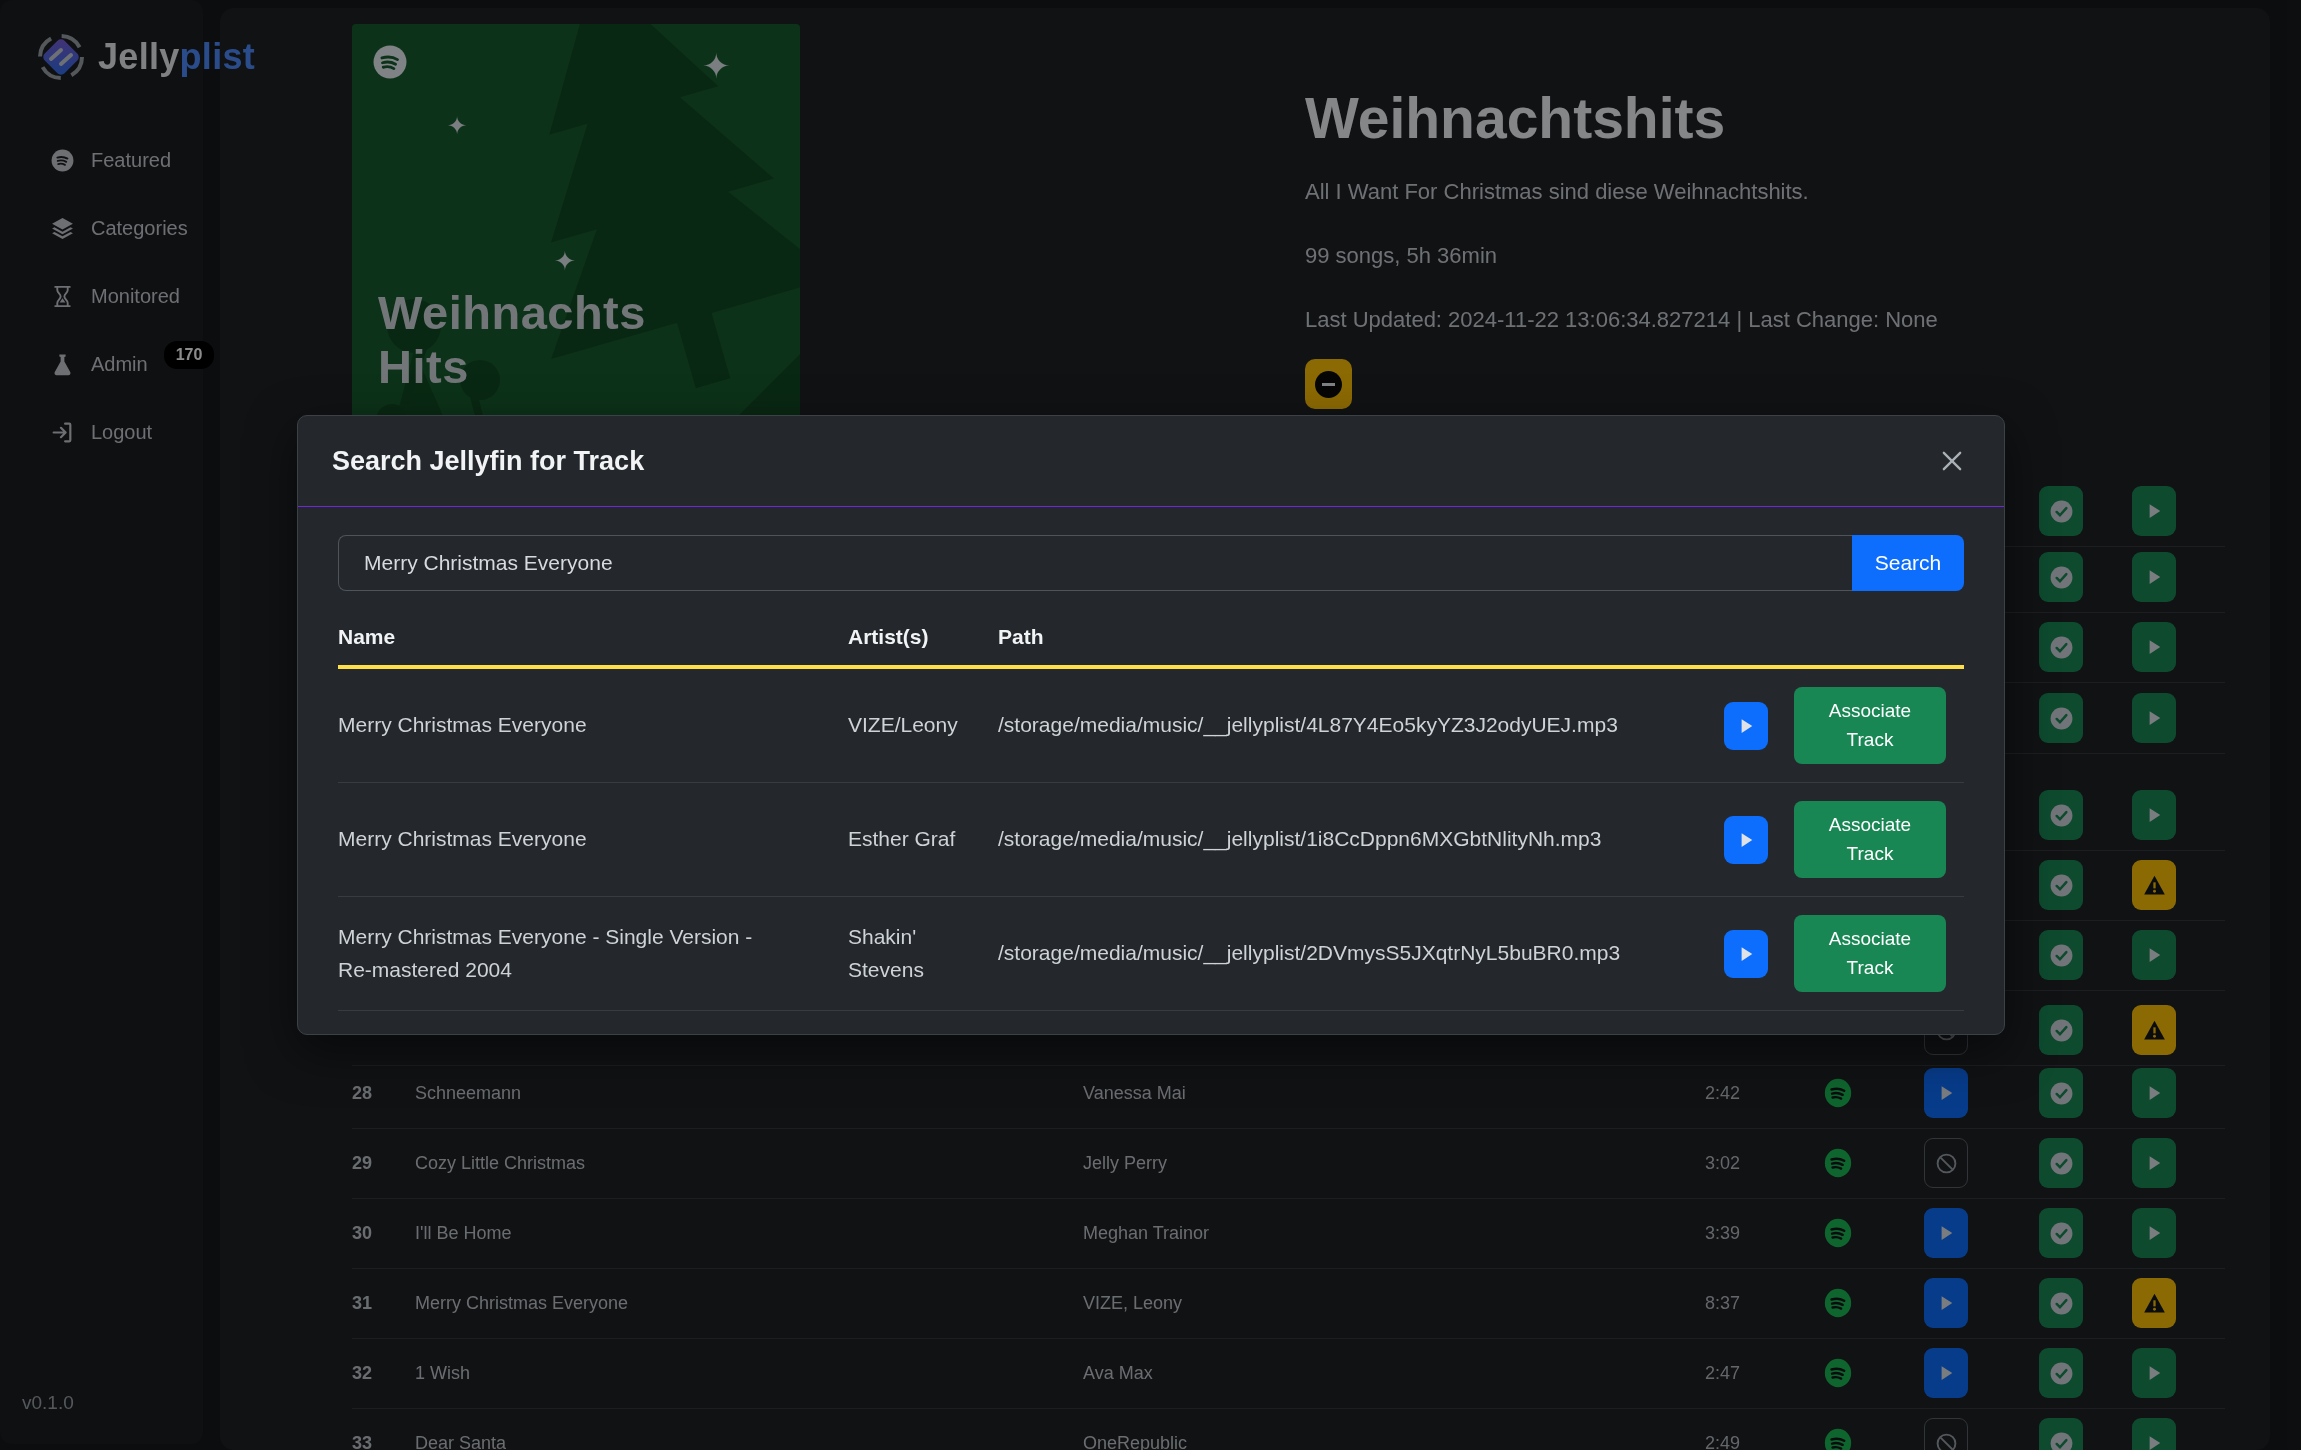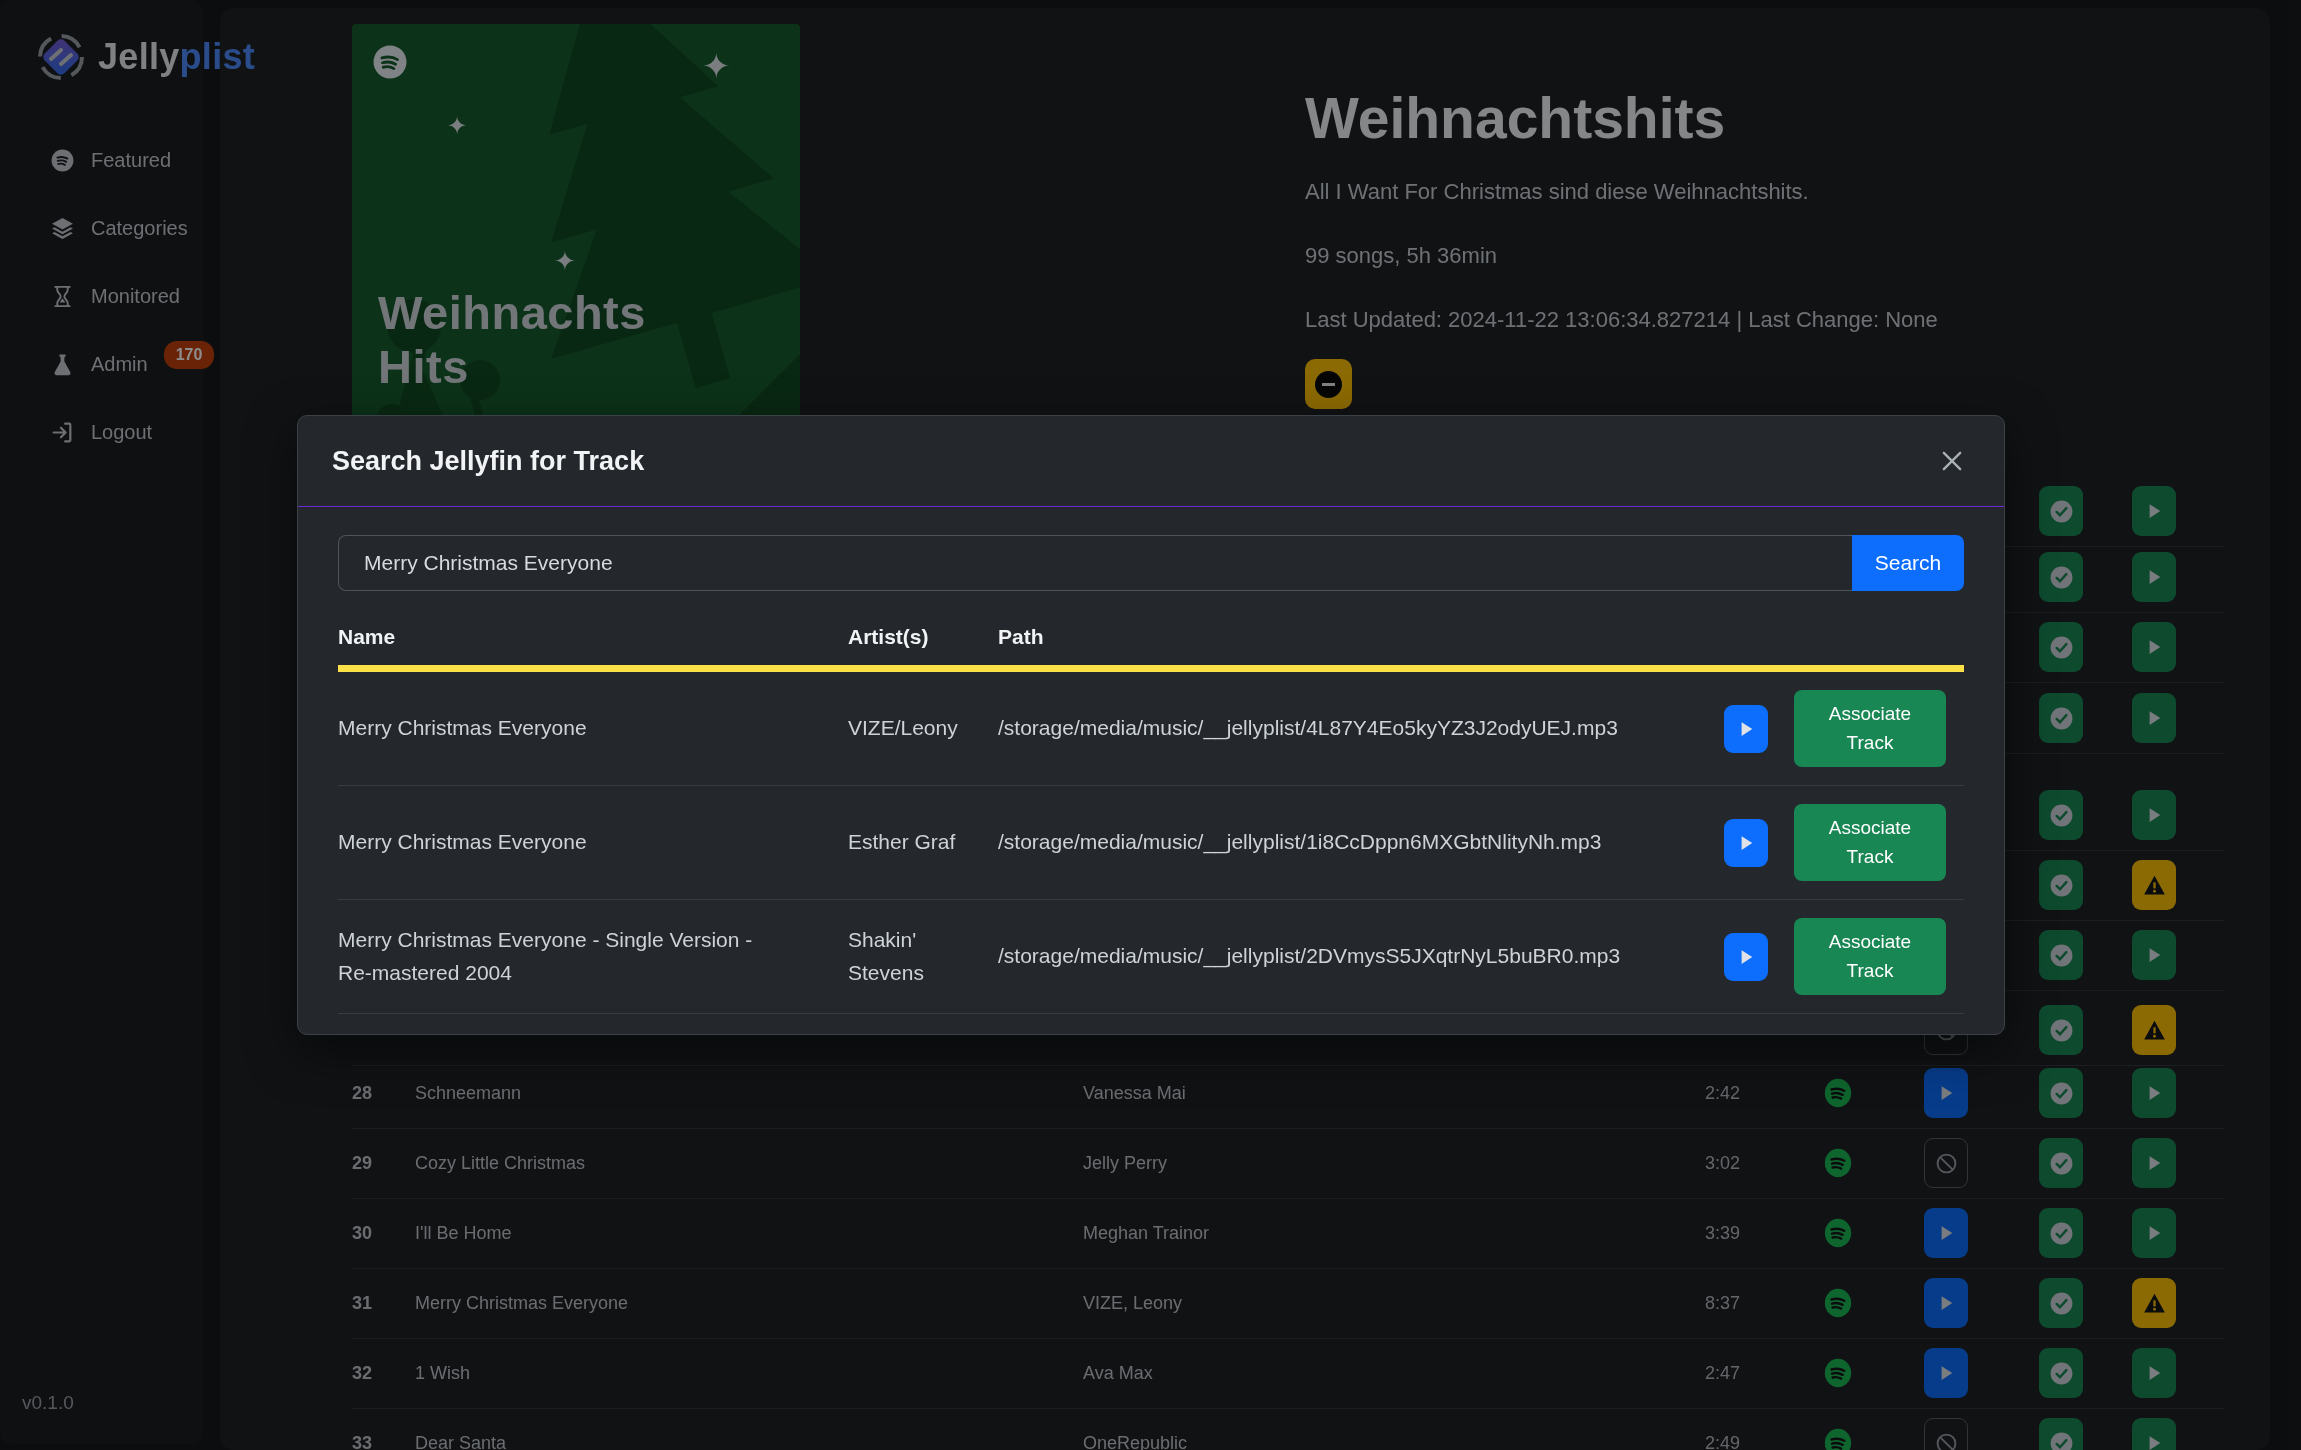--- a/index.html
+++ b/index.html
@@ -18,21 +18,21 @@
 
   
   .brand{position:absolute;left:36px;top:32px;display:flex;align-items:center;gap:12px;}
   .brand-text{font-size:36px;font-weight:700;color:#e8ebee;letter-spacing:.3px;}
   .brand-text .accent{color:#4d8bfd;}
   .nav{position:absolute;left:0;top:126px;width:203px;}
   .nav-item{position:relative;display:flex;align-items:center;height:68px;padding-left:25px;color:#c6cbd0;font-size:20px;cursor:pointer;white-space:nowrap;margin-left:25px;}
   .nav-item.tall{height:100px;}
   .nav-item.tall .nav-label{white-space:normal;width:96px;line-height:1.35;}
   .nav-ico{width:25px;height:25px;margin-right:16px;flex:0 0 25px;display:flex;align-items:center;justify-content:center;color:#c6cbd0;}
-  .badge{margin-left:16px;margin-top:-18px;background:#c2410c;color:#fff;font-size:16px;font-weight:700;padding:5px 12px;border-radius:13px;text-align:right;}
+  .badge{margin-left:16px;margin-top:-18px;background:#000000;color:#fff;font-size:16px;font-weight:700;padding:5px 12px;border-radius:13px;text-align:right;}
   .version{position:absolute;left:22px;top:1392px;font-size:19px;color:#9aa1a7;}
 
   
   .cover{position:absolute;left:352px;top:24px;width:448px;height:448px;background:#175c2e;border-radius:4px;overflow:hidden;}
   .cover svg.art{position:absolute;left:0;top:0;}
   .cover-spotify{position:absolute;left:20px;top:20px;}
   .cover-star{position:absolute;color:#dfe5ea;}
   .cover-title{position:absolute;left:26px;top:262px;font-size:47px;font-weight:700;color:#d2d8dd;line-height:1.15;letter-spacing:.5px;}
 
   
@@ -62,21 +62,21 @@
 
   
   .modal-header{display:flex;align-items:center;justify-content:space-between;padding:27px 34px;border-bottom:1px solid #6d28d9;}
   .modal-title{font-size:27px;font-weight:700;color:#f1f3f5;margin:0;}
   .close-btn{background:none;border:none;padding:4px;cursor:pointer;color:#a9b0b6;display:flex;}
   .modal-body{padding:28px 40px 0 40px;}
   .input-group{display:flex;height:56px;margin-bottom:26px;}
   .search-input{flex:1;background:#24282d;border:1px solid #4d545b;border-right:none;border-radius:8px 0 0 8px;color:#d7dbdf;font-size:21px;padding:0 25px;font-family:inherit;outline:none;}
   .search-btn{width:112px;background:#0d6efd;color:#fff;border:none;border-radius:0 8px 8px 0;font-size:21px;cursor:pointer;font-family:inherit;}
   .results{width:100%;border-collapse:collapse;font-size:21px;color:#ced3d8;table-layout:fixed;}
-  .results th{text-align:left;font-weight:700;color:#f1f3f5;padding:8px 0 16px 0;border-bottom:7px solid #fde047;}
+  .results th{text-align:left;font-weight:700;color:#f1f3f5;padding:8px 0 16px 0;border-bottom:4px solid #fde047;}
   .results td{padding:18px 20px 18px 0;border-bottom:1px solid #373c41;vertical-align:middle;line-height:1.55;}
   .c-name{width:510px;} .results td.c-name{padding-right:60px;}
   .c-art{width:150px;}
   .c-play{width:70px;} .c-assoc{width:170px;}
   .mplay{width:44px;height:48px;background:#0d6efd;border:none;border-radius:9px;display:flex;align-items:center;justify-content:center;padding:0;cursor:pointer;}
   .assoc-btn{width:152px;min-height:72px;background:#198754;color:#fff;border:none;border-radius:8px;font-size:19px;line-height:1.5;padding:10px 14px;cursor:pointer;font-family:inherit;}
 </style>
 </head>
 <body>
 

